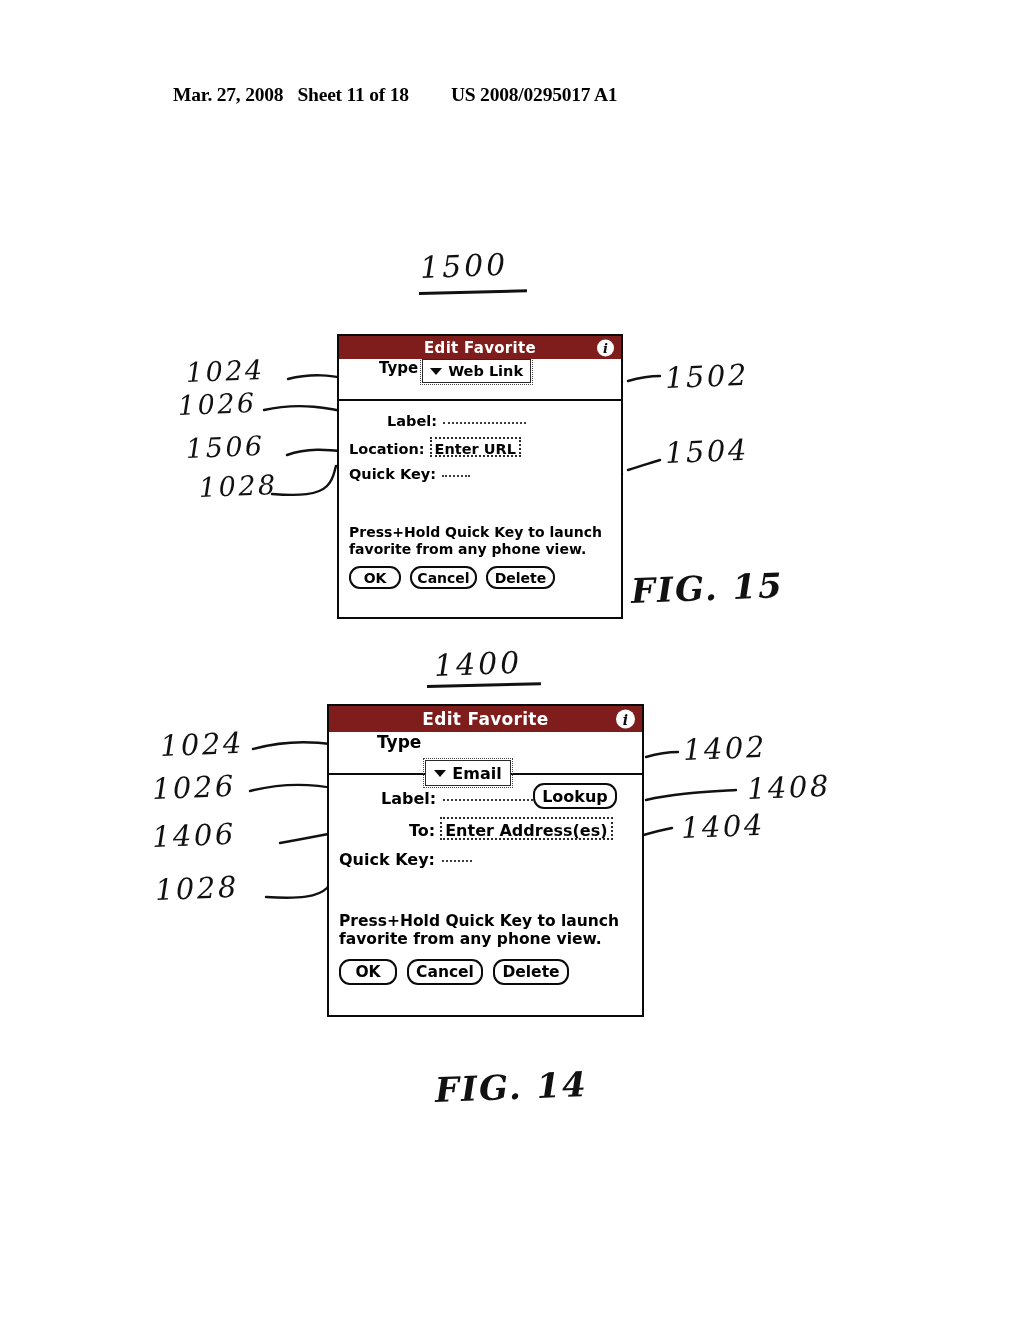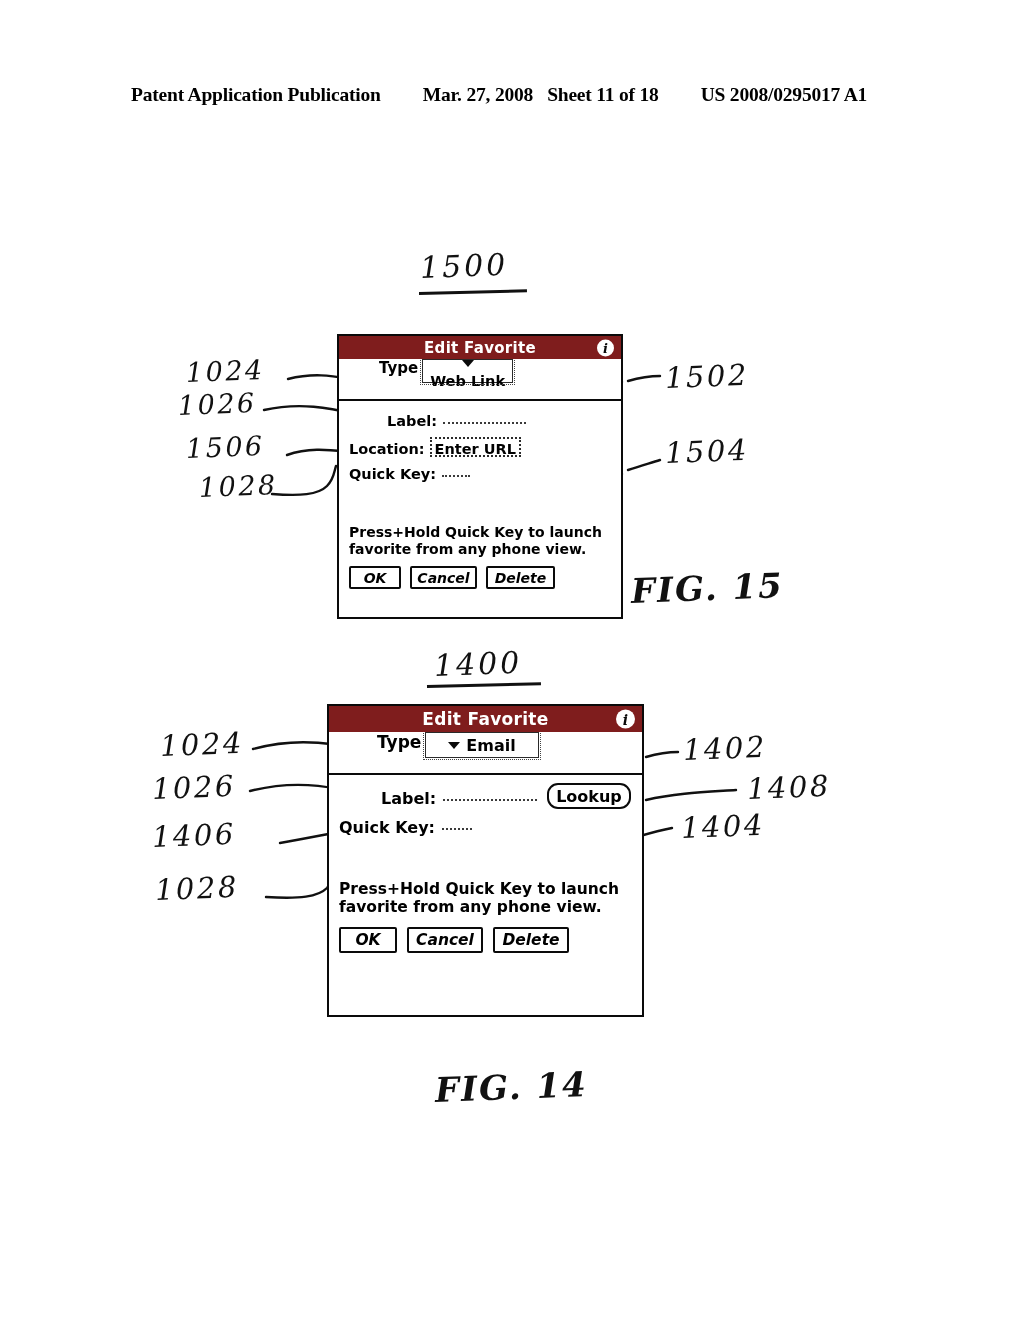--- a/index.html
+++ b/index.html
@@ -144,29 +144,28 @@
     display: inline-block;
     box-sizing: border-box;
   }
   .hint {
     font-weight: bold;
     line-height: 1.18;
   }
   .btn-row { display: flex; }
   .pbtn {
     border: 2px solid #0a0a0a;
-    border-radius: 2px;
+    border-radius: 11px;
     background: #fff;
     font-weight: bold;
     text-align: left;
     box-sizing: border-box;
     display: flex;
     align-items: center;
     justify-content: center;
-    font-style: italic;
   }
   .lookup-btn {
     position: absolute;
     border: 2px solid #0a0a0a;
     border-radius: 11px;
     background: #fff;
     font-weight: bold;
     display: flex;
     align-items: center;
     justify-content: center;
@@ -179,21 +178,20 @@
     left: 0; top: 0;
     width: 1024px; height: 1320px;
     pointer-events: none;
     z-index: 2;
   }
 </style>
 </head>
 <body>
 
 <div class="page-header">
-  <span class="hdr-pub">Patent Application Publication</span>
   <span class="hdr-date">Mar. 27, 2008</span>
   <span class="hdr-sheet">Sheet 11 of 18</span>
   <span class="hdr-num">US 2008/0295017 A1</span>
 </div>
 
 <svg class="leaders" viewBox="0 0 1024 1320" xmlns="http://www.w3.org/2000/svg">
   <g fill="none" stroke="#111" stroke-width="2.4" stroke-linecap="round">
 
     <path d="M288,379 C320,371 340,378 364,381"></path>
     <path d="M264,410 C300,402 330,408 355,414"></path>
@@ -235,21 +233,21 @@
 
 <div class="pda" style="left:337px; top:334px; width:286px; height:285px;">
 
   <div class="pda-titlebar" style="height:23px; font-size:15px;">
     <span class="pda-title">Edit Favorite</span>
     <span class="info-icon" style="width:17px; height:17px; font-size:13px;">i</span>
   </div>
 
   <div class="type-row" style="height:42px; padding-left:40px; font-size:15px;">
     <span class="fld-label">Type</span>
-    <span class="popup-trigger" style="margin-left:4px; height:24px; padding:0 7px; font-size:14.5px;flex-direction:column;">
+    <span class="popup-trigger" style="margin-left:4px; height:24px; padding:0 7px; font-size:14.5px;">
       <span class="tri-down"></span>
       <span>Web Link</span>
     </span>
   </div>
 
   <div class="form-area" style="padding:10px 12px 0 10px; font-size:14.5px;">
 
     <div class="form-row" style="margin-top:2px;">
       <span class="fld-label" style="margin-left:38px;">Label:</span>
       <span class="dotted-line" style="margin-left:6px; max-width:125px; position:relative; top:-2px;"></span>
@@ -297,36 +295,41 @@
 
 <div class="pda" style="left:327px; top:704px; width:317px; height:313px;">
 
   <div class="pda-titlebar" style="height:26px; font-size:17px;">
     <span class="pda-title">Edit Favorite</span>
     <span class="info-icon" style="width:19px; height:19px; font-size:14px;">i</span>
   </div>
 
   <div class="type-row" style="height:43px; padding-left:48px; font-size:17px;">
     <span class="fld-label">Type</span>
-    <span class="popup-trigger" style="margin-left:4px; height:26px; padding:0 22px; font-size:16px;">
+    <span class="popup-trigger" style="margin-left:4px; height:26px; padding:0 8px; font-size:16px;margin-top:28px;">
       <span class="tri-down"></span>
       <span>Email</span>
     </span>
   </div>
 
   <div class="form-area" style="padding:12px 12px 0 10px; font-size:16px;">
 
     <div class="form-row" style="margin-top:2px;">
       <span class="fld-label" style="margin-left:42px;">Label:</span>
       <span class="dotted-line" style="margin-left:7px; max-width:100px; position:relative; top:-3px;"></span>
       <span style="flex:1"></span>
     </div>
 
-    <div class="lookup-btn" style="left:218px; top:8px; width:84px; height:26px; font-size:16px;">Lookup</div>
-
+    <div class="lookup-btn" style="left:204px; top:8px; width:84px; height:26px; font-size:16px;">Lookup</div>
+
+    <div class="form-row" style="margin-top:9px;">
+      <span class="fld-label" style="margin-left:70px;">To:</span>
+      <span class="dotted-box" style="margin-left:5px; height:23px; line-height:23px;">Enter Address(es)</span>
+      <span style="flex:1"></span>
+    </div>
 
     <div class="form-row" style="margin-top:10px;">
       <span class="fld-label">Quick Key:</span>
       <span class="dotted-line" style="margin-left:7px; width:30px; flex:none; position:relative; top:-3px;"></span>
       <span style="flex:1"></span>
     </div>
 
     <div class="hint" style="margin-top:43px; font-size:15.5px;">
       <div>Press+Hold Quick Key to launch</div>
       <div>favorite from any phone view.</div>

